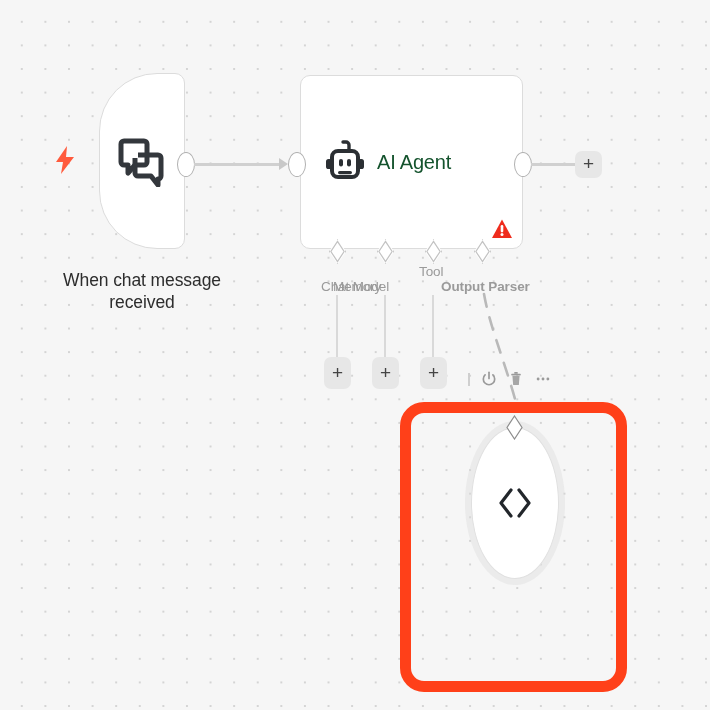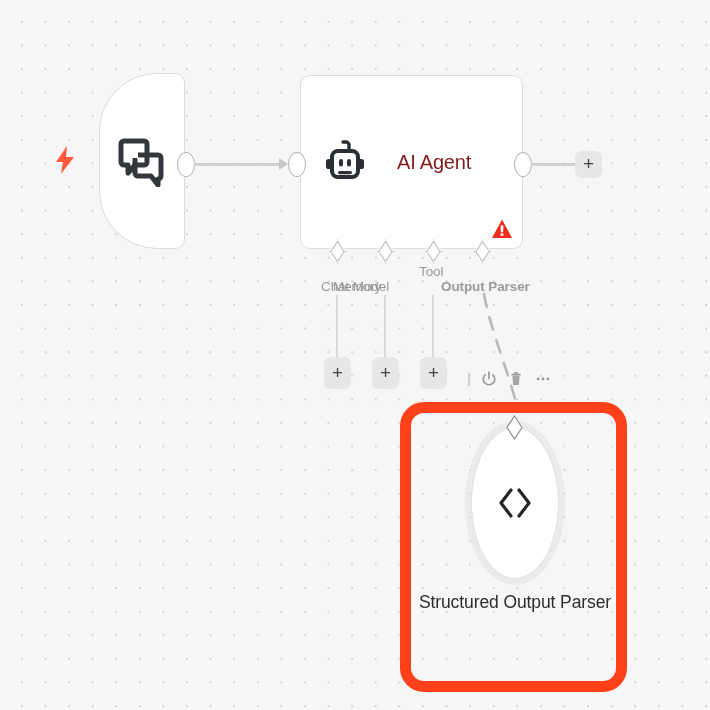--- a/index.html
+++ b/index.html
@@ -78,24 +78,23 @@
     transform: translateY(-50%);
     width: 44px;
     height: 44px;
   }
   #agent-title {
     position: absolute;
     left: 76px;
     top: 50%;
     transform: translateY(-50%);
     font-size: 20px;
-    color: #7f1d1d;
+    color: #14532d;
     letter-spacing: -0.2px;
     white-space: nowrap;
-    margin-left: 20px;
   }
   #agent-warning {
     position: absolute;
     right: 9px;
     bottom: 8px;
     width: 22px;
     height: 22px;
   }
 
   
@@ -249,20 +248,21 @@
     <svg id="trigger-icon" viewBox="0 0 52 52">
       <path d="M8 6 h20 a3 3 0 0 1 3 3 v18 a3 3 0 0 1 -3 3 h-9 l-7 8 v-8 h-4 a3 3 0 0 1 -3 -3 v-18 a3 3 0 0 1 3 -3 z" fill="none" stroke="#33373c" stroke-width="5" stroke-linejoin="round"></path>
       <path d="M22 20 h20 a3 3 0 0 1 3 3 v18 a3 3 0 0 1 -3 3 l0 0 v6 l-7 -9 h-13 a3 3 0 0 1 -3 -3 v-15" fill="none" stroke="#33373c" stroke-width="5" stroke-linejoin="round"></path>
     </svg>
   </div>
 
   <svg id="trigger-bolt" viewBox="0 0 26 30">
     <path d="M15 1 L4 17 h7 L9 29 L22 12 h-8 z" fill="#ff5a3c"></path>
   </svg>
 
+  <div id="trigger-label">When chat message received</div>
 
   <div class="endpoint" style="left:177px; top:152px;"></div>
   <div class="conn-line" style="left:194px; top:163px; width:90px;"></div>
   <div class="arrow-head" style="left:279px; top:158px;"></div>
 
   <div id="agent-node">
     <svg id="agent-icon" viewBox="0 0 44 44">
       <path d="M20 2 h3 a3 3 0 0 1 3 3 v6" fill="none" stroke="#2b2f33" stroke-width="3.4" stroke-linecap="round"></path>
       <rect x="9" y="11" width="26" height="26" rx="6" fill="none" stroke="#2b2f33" stroke-width="4"></rect>
       <rect x="3" y="19" width="6" height="10" rx="2.6" fill="#2b2f33"></rect>
@@ -337,17 +337,16 @@
     <svg id="parser-icon" viewBox="0 0 40 32">
       <path d="M16 3 L6 16 L16 29" fill="none" stroke="#22262b" stroke-width="3.2" stroke-linecap="round" stroke-linejoin="round"></path>
       <path d="M24 3 L34 16 L24 29" fill="none" stroke="#22262b" stroke-width="3.2" stroke-linecap="round" stroke-linejoin="round"></path>
     </svg>
   </div>
 
   <svg id="parser-diamond" viewBox="0 0 17 25">
     <path d="M8.5 1 L16 12.5 L8.5 24 L1 12.5 Z" fill="#ffffff" stroke="#8d8d8d" stroke-width="1.2"></path>
   </svg>
 
-  <div id="parser-label">Structured Output Parser</div>
 
   <div id="highlight-rect"></div>
 
 </div>
 
 </body></html>

